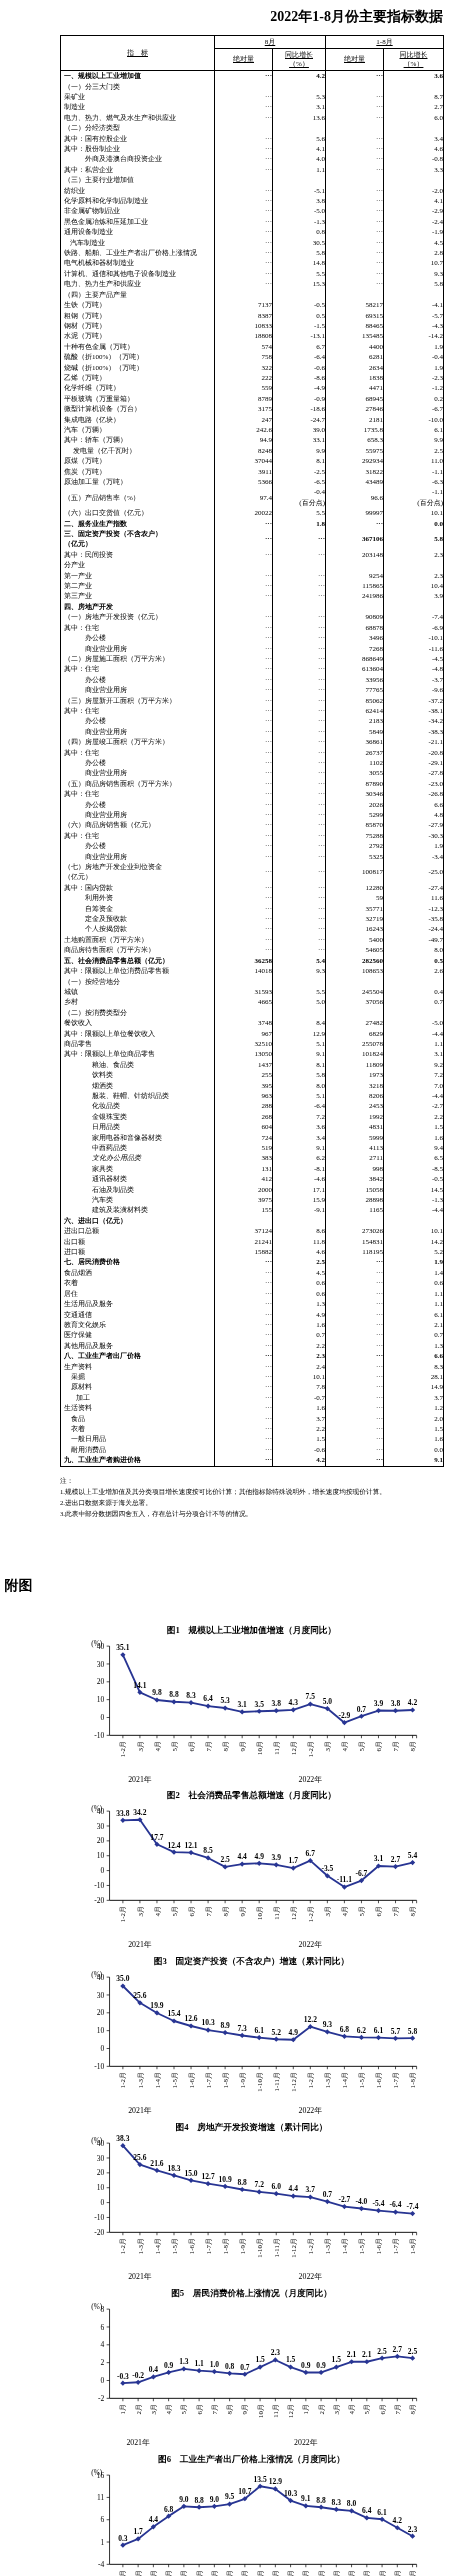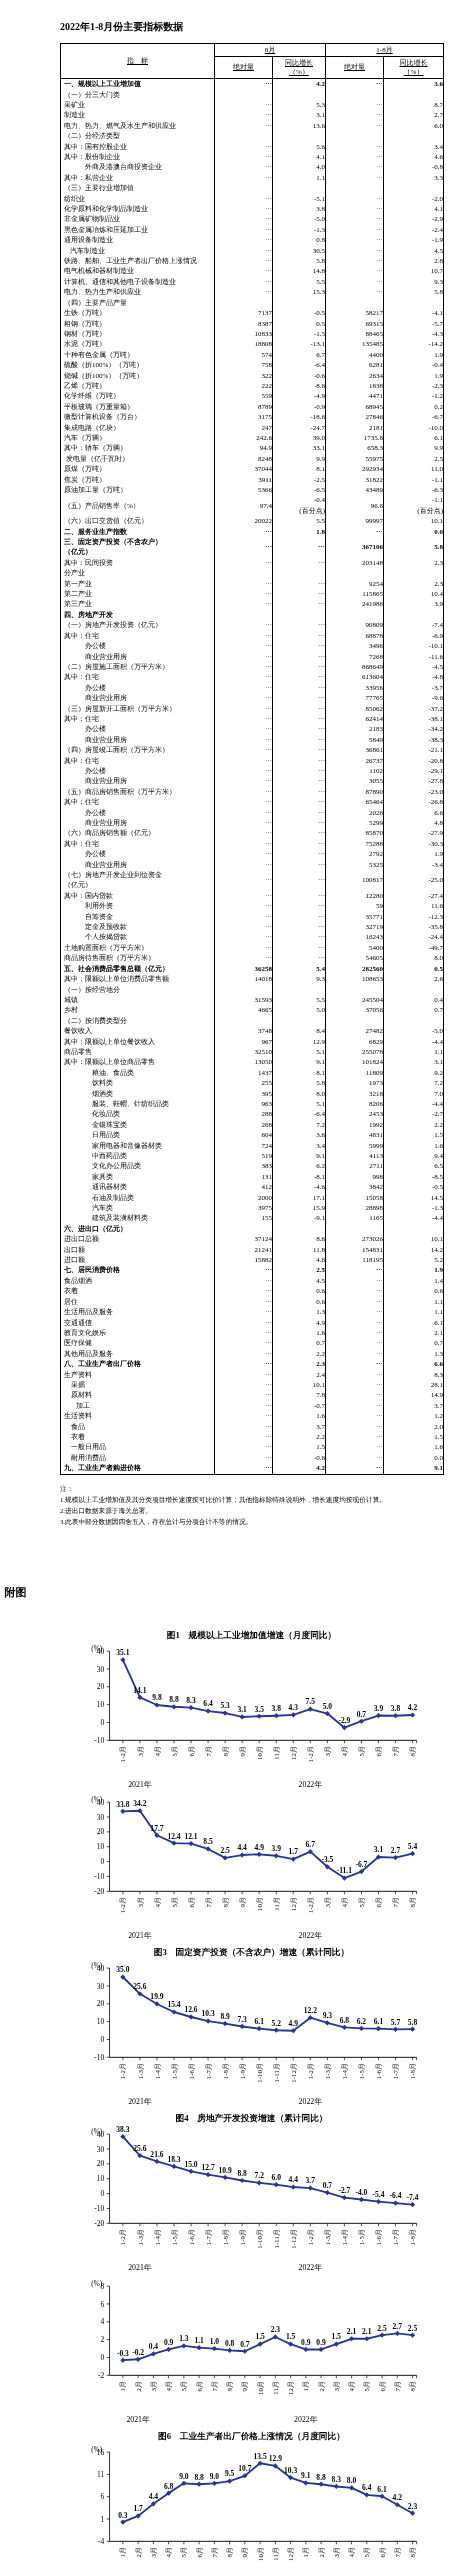--- a/index.html
+++ b/index.html
@@ -1,31 +1,31 @@
 <!DOCTYPE html>
 <html style="font-size:9.3px"><head>
 <meta charset="utf-8">
 <style>
   html,body{margin:0;padding:0;background:#fff;}
   body{width:460px;font-family:"Liberation Serif","DejaVu Serif",serif;color:#000;}
   .page{position:relative;width:460px;}
-  .doc-title{margin:20px 0 0 60px;width:383px;text-align:left;font-size:10px;font-weight:bold;}
+  .doc-title{margin:8px 0 0 60px;width:383px;text-align:right;font-size:14px;font-weight:bold;}
   table.main{margin:9.3px 0 0 60px;width:383px;border-collapse:collapse;
              border-top:1.7px solid #000;border-bottom:1.7px solid #000;table-layout:fixed;}
   table.main th,table.main td{border-left:0.6px solid #000;border-right:0.6px solid #000;
              font-size:7px;padding:0;vertical-align:middle;}
   table.main thead th{font-weight:normal;text-align:center;white-space:pre-line;
              border-bottom:0.6px solid #000;padding:1.7px 0;line-height:8.7px;text-decoration:underline;}
   table.main td{line-height:10.4px;}
   td.lbl{text-align:left;white-space:pre-line;}
   td.num{text-align:right;padding-right:5.8px;white-space:pre-line;}
   td.ml{line-height:8.1px;padding-top:0.6px;padding-bottom:0.6px;}
   tr.bold td{font-weight:bold;}
   .notes{margin:8.1px 0 0 60px;width:383px;font-size:6.7px;line-height:11px;}
-  .figures-label{margin:58px 0 0 4.6px;font-size:11px;font-weight:bold;}
+  .figures-label{margin:58px 0 0 4.6px;font-size:14px;font-weight:bold;}
   #charts-host{margin:29px 0 0 60px;}
   .chart-block{width:383px;margin:0 0 5.8px 0;}
   .chart-title{text-align:center;font-size:8.7px;font-weight:bold;line-height:12.8px;margin:0 0 1.2px 0;}
   .chart-block svg{display:block;}
 </style>
 </head>
 <body>
 
 <div class="page">
 
@@ -301,21 +301,21 @@
           <td class="num">6.1</td>
         </tr>
         <tr>
           <td class="lbl" style="padding-left: 2.9px;">其中：轿车（万辆）</td>
           <td class="num">94.9</td>
           <td class="num">33.1</td>
           <td class="num">658.3</td>
           <td class="num">9.9</td>
         </tr>
         <tr>
-          <td class="lbl" style="padding-left: 5px; margin-left: 28px;">发电量（亿千瓦时）</td>
+          <td class="lbl" style="padding-left: 12px; margin-left: 28px;">发电量（亿千瓦时）</td>
           <td class="num">8248</td>
           <td class="num">9.9</td>
           <td class="num">55975</td>
           <td class="num">2.5</td>
         </tr>
         <tr>
           <td class="lbl" style="padding-left: 2.9px;">原煤（万吨）</td>
           <td class="num">37044</td>
           <td class="num">8.1</td>
           <td class="num">292934</td>
@@ -524,21 +524,21 @@
           <td class="lbl" style="padding-left: 2.9px;">（五）商品房销售面积（万平方米）</td>
           <td class="num">···</td>
           <td class="num">···</td>
           <td class="num">87890</td>
           <td class="num">-23.0</td>
         </tr>
         <tr>
           <td class="lbl" style="padding-left: 2.9px;">其中：住宅</td>
           <td class="num">···</td>
           <td class="num">···</td>
-          <td class="num">65464</td>
+          <td class="num">30346</td>
           <td class="num">-26.8</td>
         </tr>
         <tr>
           <td class="lbl" style="padding-left: 24px;">办公楼</td>
           <td class="num">···</td>
           <td class="num">···</td>
           <td class="num">2026</td>
           <td class="num">6.6</td>
         </tr>
         <tr>
@@ -760,21 +760,21 @@
           <td class="num">1.6</td>
         </tr>
         <tr>
           <td class="lbl" style="padding-left: 31px;">中西药品类</td>
           <td class="num">519</td>
           <td class="num">9.1</td>
           <td class="num">4113</td>
           <td class="num">9.4</td>
         </tr>
         <tr>
-          <td class="lbl" style="padding-left: 31px;">文化办公用品类</td>
+          <td class="lbl" style="padding-left: 31px; font-style: italic;">文化办公用品类</td>
           <td class="num">383</td>
           <td class="num">6.2</td>
           <td class="num">2711</td>
           <td class="num">6.5</td>
         </tr>
         <tr>
           <td class="lbl" style="padding-left: 31px;">家具类</td>
           <td class="num">131</td>
           <td class="num">-8.1</td>
           <td class="num">998</td>
@@ -1091,20 +1091,21 @@
             <text x="460.94117647058823" y="113.8" font-size="13" text-anchor="middle" font-family="&quot;Liberation Serif&quot;,&quot;DejaVu Serif&quot;,serif" fill="#000000" font-weight="bold">5.0</text>
             <text x="490.35294117647055" y="138.13199999999998" font-size="13" text-anchor="middle" font-family="&quot;Liberation Serif&quot;,&quot;DejaVu Serif&quot;,serif" fill="#000000" font-weight="bold">-2.9</text>
             <text x="519.7647058823529" y="127.04399999999998" font-size="13" text-anchor="middle" font-family="&quot;Liberation Serif&quot;,&quot;DejaVu Serif&quot;,serif" fill="#000000" font-weight="bold">0.7</text>
             <text x="549.1764705882352" y="117.18800000000002" font-size="13" text-anchor="middle" font-family="&quot;Liberation Serif&quot;,&quot;DejaVu Serif&quot;,serif" fill="#000000" font-weight="bold">3.9</text>
             <text x="578.5882352941176" y="117.49600000000001" font-size="13" text-anchor="middle" font-family="&quot;Liberation Serif&quot;,&quot;DejaVu Serif&quot;,serif" fill="#000000" font-weight="bold">3.8</text>
             <text x="608" y="116.264" font-size="13" text-anchor="middle" font-family="&quot;Liberation Serif&quot;,&quot;DejaVu Serif&quot;,serif" fill="#000000" font-weight="bold">4.2</text>
           </g>
         </svg>
       </div>
       <div class="chart-block">
+        <div class="chart-title">图2　社会消费品零售总额增速（月度同比）</div>
         <svg width="383" height="146" viewBox="0 0 660 252">
           <g>
             <line x1="85" y1="14" x2="85" y2="168" stroke="#000000" stroke-width="1.4"></line>
             <line x1="80" y1="14" x2="85" y2="14" stroke="#000000" stroke-width="1.2"></line>
             <text x="76" y="18.5" font-size="13" text-anchor="end" font-family="&quot;Liberation Serif&quot;,&quot;DejaVu Serif&quot;,serif" fill="#000000">40</text>
             <line x1="80" y1="39.66666666666667" x2="85" y2="39.66666666666667" stroke="#000000" stroke-width="1.2"></line>
             <text x="76" y="44.16666666666667" font-size="13" text-anchor="end" font-family="&quot;Liberation Serif&quot;,&quot;DejaVu Serif&quot;,serif" fill="#000000">30</text>
             <line x1="80" y1="65.33333333333334" x2="85" y2="65.33333333333334" stroke="#000000" stroke-width="1.2"></line>
             <text x="76" y="69.83333333333334" font-size="13" text-anchor="end" font-family="&quot;Liberation Serif&quot;,&quot;DejaVu Serif&quot;,serif" fill="#000000">20</text>
             <line x1="80" y1="91" x2="85" y2="91" stroke="#000000" stroke-width="1.2"></line>
@@ -1418,20 +1419,21 @@
             <text x="460.94117647058823" y="106.86999999999999" font-size="13" text-anchor="middle" font-family="&quot;Liberation Serif&quot;,&quot;DejaVu Serif&quot;,serif" fill="#000000" font-weight="bold">0.7</text>
             <text x="490.35294117647055" y="115.59666666666666" font-size="13" text-anchor="middle" font-family="&quot;Liberation Serif&quot;,&quot;DejaVu Serif&quot;,serif" fill="#000000" font-weight="bold">-2.7</text>
             <text x="519.7647058823529" y="118.93333333333334" font-size="13" text-anchor="middle" font-family="&quot;Liberation Serif&quot;,&quot;DejaVu Serif&quot;,serif" fill="#000000" font-weight="bold">-4.0</text>
             <text x="549.1764705882352" y="122.52666666666664" font-size="13" text-anchor="middle" font-family="&quot;Liberation Serif&quot;,&quot;DejaVu Serif&quot;,serif" fill="#000000" font-weight="bold">-5.4</text>
             <text x="578.5882352941176" y="125.0933333333333" font-size="13" text-anchor="middle" font-family="&quot;Liberation Serif&quot;,&quot;DejaVu Serif&quot;,serif" fill="#000000" font-weight="bold">-6.4</text>
             <text x="608" y="127.66" font-size="13" text-anchor="middle" font-family="&quot;Liberation Serif&quot;,&quot;DejaVu Serif&quot;,serif" fill="#000000" font-weight="bold">-7.4</text>
           </g>
         </svg>
       </div>
       <div class="chart-block">
+        <div class="chart-title">图5　居民消费价格上涨情况（月度同比）</div>
         <svg width="383" height="146" viewBox="0 0 660 252">
           <g>
             <line x1="85" y1="14" x2="85" y2="168" stroke="#000000" stroke-width="1.4"></line>
             <line x1="80" y1="14" x2="85" y2="14" stroke="#000000" stroke-width="1.2"></line>
             <text x="76" y="18.5" font-size="13" text-anchor="end" font-family="&quot;Liberation Serif&quot;,&quot;DejaVu Serif&quot;,serif" fill="#000000">8</text>
             <line x1="80" y1="44.8" x2="85" y2="44.8" stroke="#000000" stroke-width="1.2"></line>
             <text x="76" y="49.3" font-size="13" text-anchor="end" font-family="&quot;Liberation Serif&quot;,&quot;DejaVu Serif&quot;,serif" fill="#000000">6</text>
             <line x1="80" y1="75.6" x2="85" y2="75.6" stroke="#000000" stroke-width="1.2"></line>
             <text x="76" y="80.1" font-size="13" text-anchor="end" font-family="&quot;Liberation Serif&quot;,&quot;DejaVu Serif&quot;,serif" fill="#000000">4</text>
             <line x1="80" y1="106.4" x2="85" y2="106.4" stroke="#000000" stroke-width="1.2"></line>

